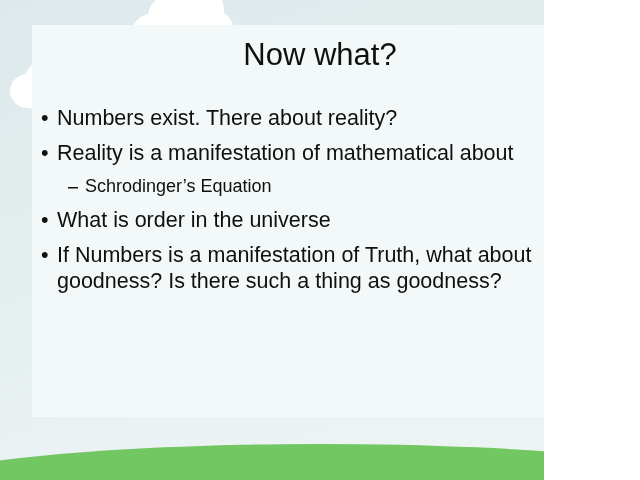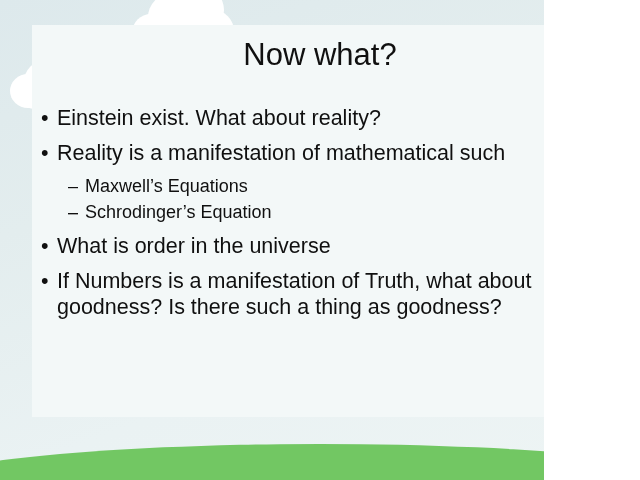--- a/index.html
+++ b/index.html
@@ -192,31 +192,30 @@
   </div>
 
   <div id="content-panel">
 
     <div id="title">Now what?</div>
 
     <div id="body-list">
 
       <div class="bullet-row">
         <span class="marker">•</span>
-        <span class="btext">Einstein exist. What about reality?</span>
+        <span class="btext">Numbers exist. There about reality?</span>
       </div>
 
       <div class="bullet-row">
         <span class="marker">•</span>
-        <span class="btext">Reality is a manifestation of mathematical such</span>
+        <span class="btext">Reality is a manifestation of mathematical about</span>
       </div>
 
       <div class="sub-row">
         <span class="marker">–</span>
-        <span class="btext">Maxwell’s Equations</span>
       </div>
 
       <div class="sub-row">
         <span class="marker">–</span>
       </div>
 
       <div class="sub-row">
         <span class="marker">–</span>
         <span class="btext">Schrodinger’s Equation</span>
       </div>

